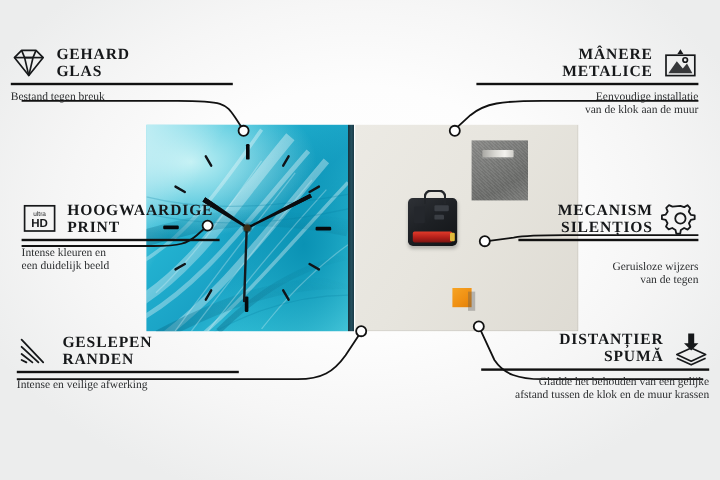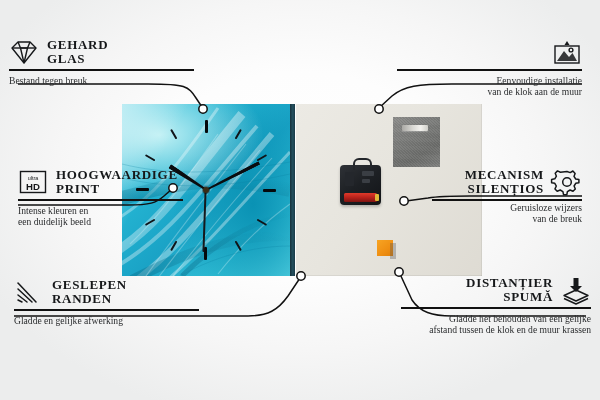--- a/index.html
+++ b/index.html
@@ -263,25 +263,29 @@
             <path d="M4,17 L13,24"></path>
             <path d="M4,22 L8,24"></path>
         </g>
       </svg>
       <div>
         <div class="c-title">GESLEPEN</div>
         <div class="c-title">RANDEN</div>
       </div>
     </div>
     <div class="c-rule" style="width:185px;margin-top:3px;"></div>
-    <div class="c-sub" style="margin-top:4px;">Gladde en gelijke afwerking</div>
+    <div class="c-sub" style="margin-top:4px;">Intense en veilige afwerking</div>
   </div>
 
   <div class="callout right" style="left:397px;top:38px;width:185px;">
     <div class="c-head">
+      <div>
+        <div class="c-title">MÂNERE</div>
+        <div class="c-title">METALICE</div>
+      </div>
       <svg class="ico" viewBox="0 0 30 28">
         <g fill="none" stroke="#16181a" stroke-width="1.4">
           <rect x="3" y="8" width="24" height="17"></rect>
           <path d="M5,23 L12,13 L17,19 L20.5,15 L25,23 Z" fill="#16181a" stroke="none" opacity=".85"></path>
           <circle cx="19" cy="12" r="1.9"></circle>
           <path d="M12.5,7 L15,3 L17.5,7 Z" fill="#16181a" stroke="none"></path>
         </g>
       </svg>
     </div>
     <div class="c-rule" style="width:185px;margin-top:3px;"></div>
@@ -296,22 +300,22 @@
         <div class="c-title">SILENȚIOS</div>
       </div>
       <svg class="ico" viewBox="0 0 30 28">
         <g fill="none" stroke="#16181a" stroke-width="1.5" stroke-linejoin="round">
           <path d="M15,3.5 l3.2,1.1 2.7,-1.6 2.2,2.4 -1.1,3 1.7,2.6 3.2,0.5 0,3.2 -3.2,0.6 -1.6,2.7 1.2,3 -2.3,2.3 -2.9,-1.3 -2.7,1.6 -0.6,3.2 -3.2,0 -0.7,-3.2 -2.7,-1.6 -3,1.2 -2.2,-2.3 1.3,-2.9 -1.5,-2.7 -3.2,-0.6 0,-3.2 3.2,-0.7 1.6,-2.6 -1.2,-3 2.3,-2.3 2.9,1.3 z"></path>
           <circle cx="15" cy="14" r="4.3"></circle>
         </g>
       </svg>
     </div>
     <div class="c-rule" style="width:150px;margin-top:3px;"></div>
-    <div class="c-sub" style="margin-top:1px;">Geruisloze wijzers</div>
-    <div class="c-sub">van de breuk</div>
+    <div class="c-sub" style="margin-top:16px;">Geruisloze wijzers</div>
+    <div class="c-sub">van de tegen</div>
   </div>
 
   <div class="callout right" style="left:401px;top:276px;width:190px;">
     <div class="c-head">
       <div>
         <div class="c-title">DISTANȚIER</div>
         <div class="c-title">SPUMĂ</div>
       </div>
       <svg class="ico" viewBox="0 0 30 28">
         <g fill="none" stroke="#16181a" stroke-width="1.4" stroke-linejoin="round">

